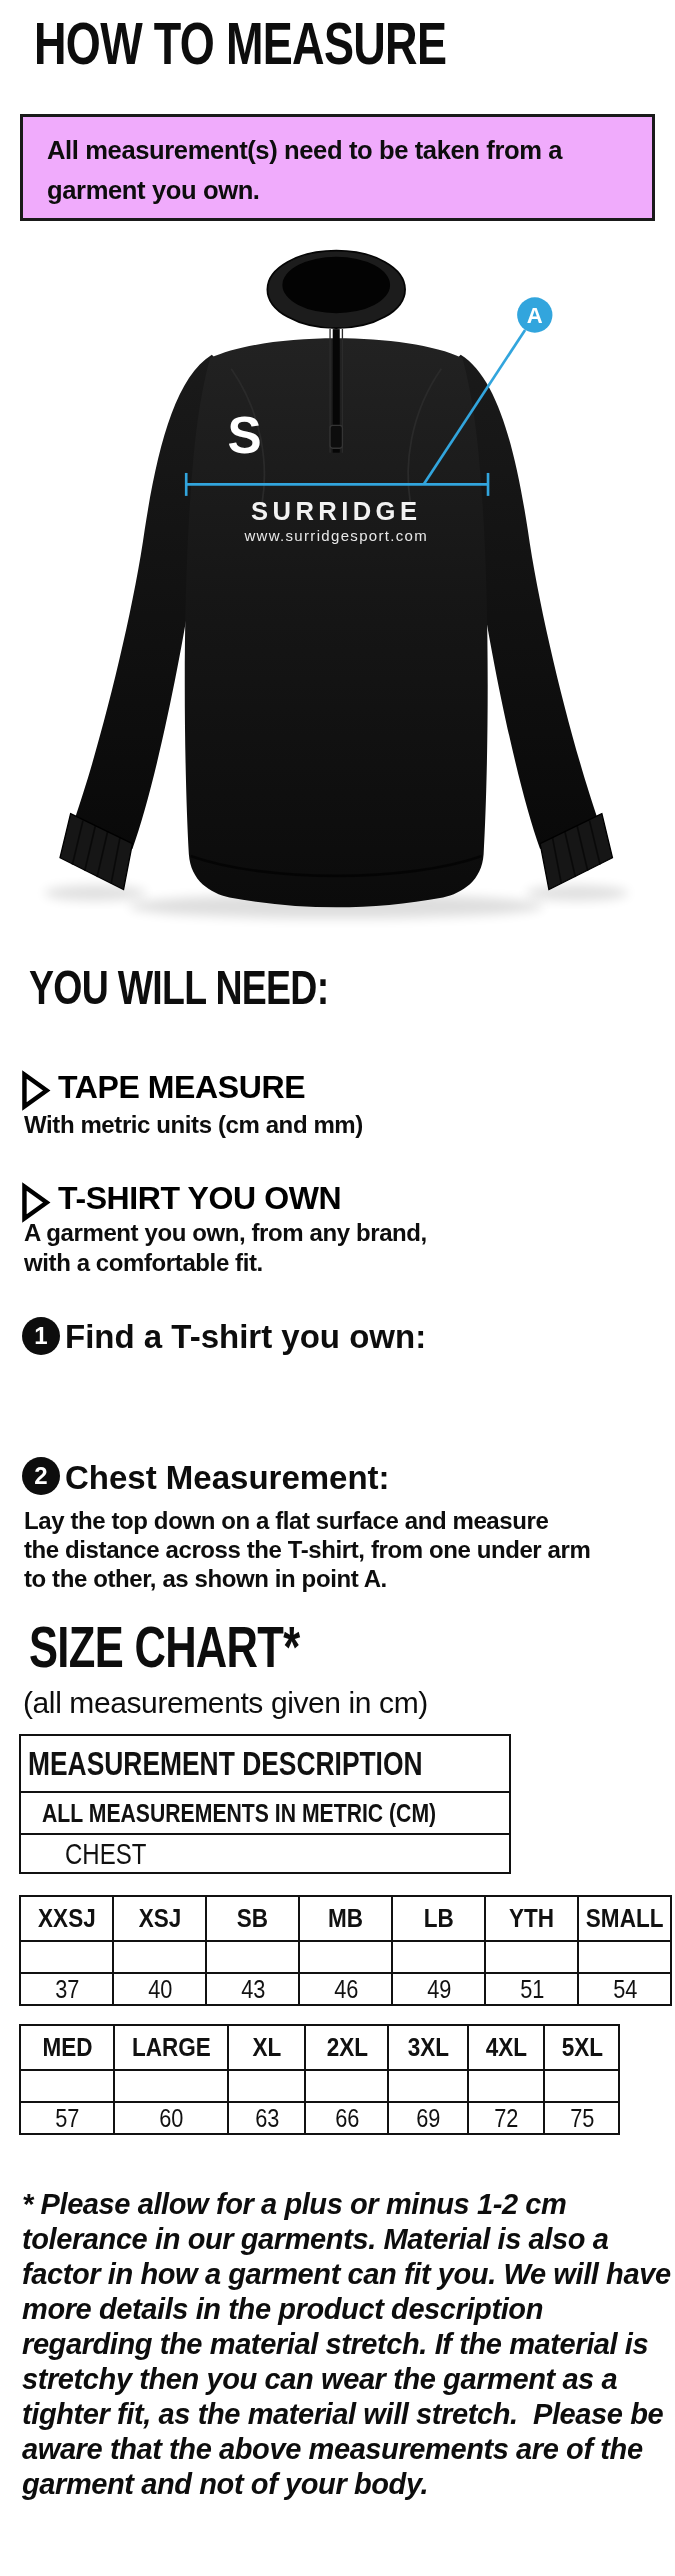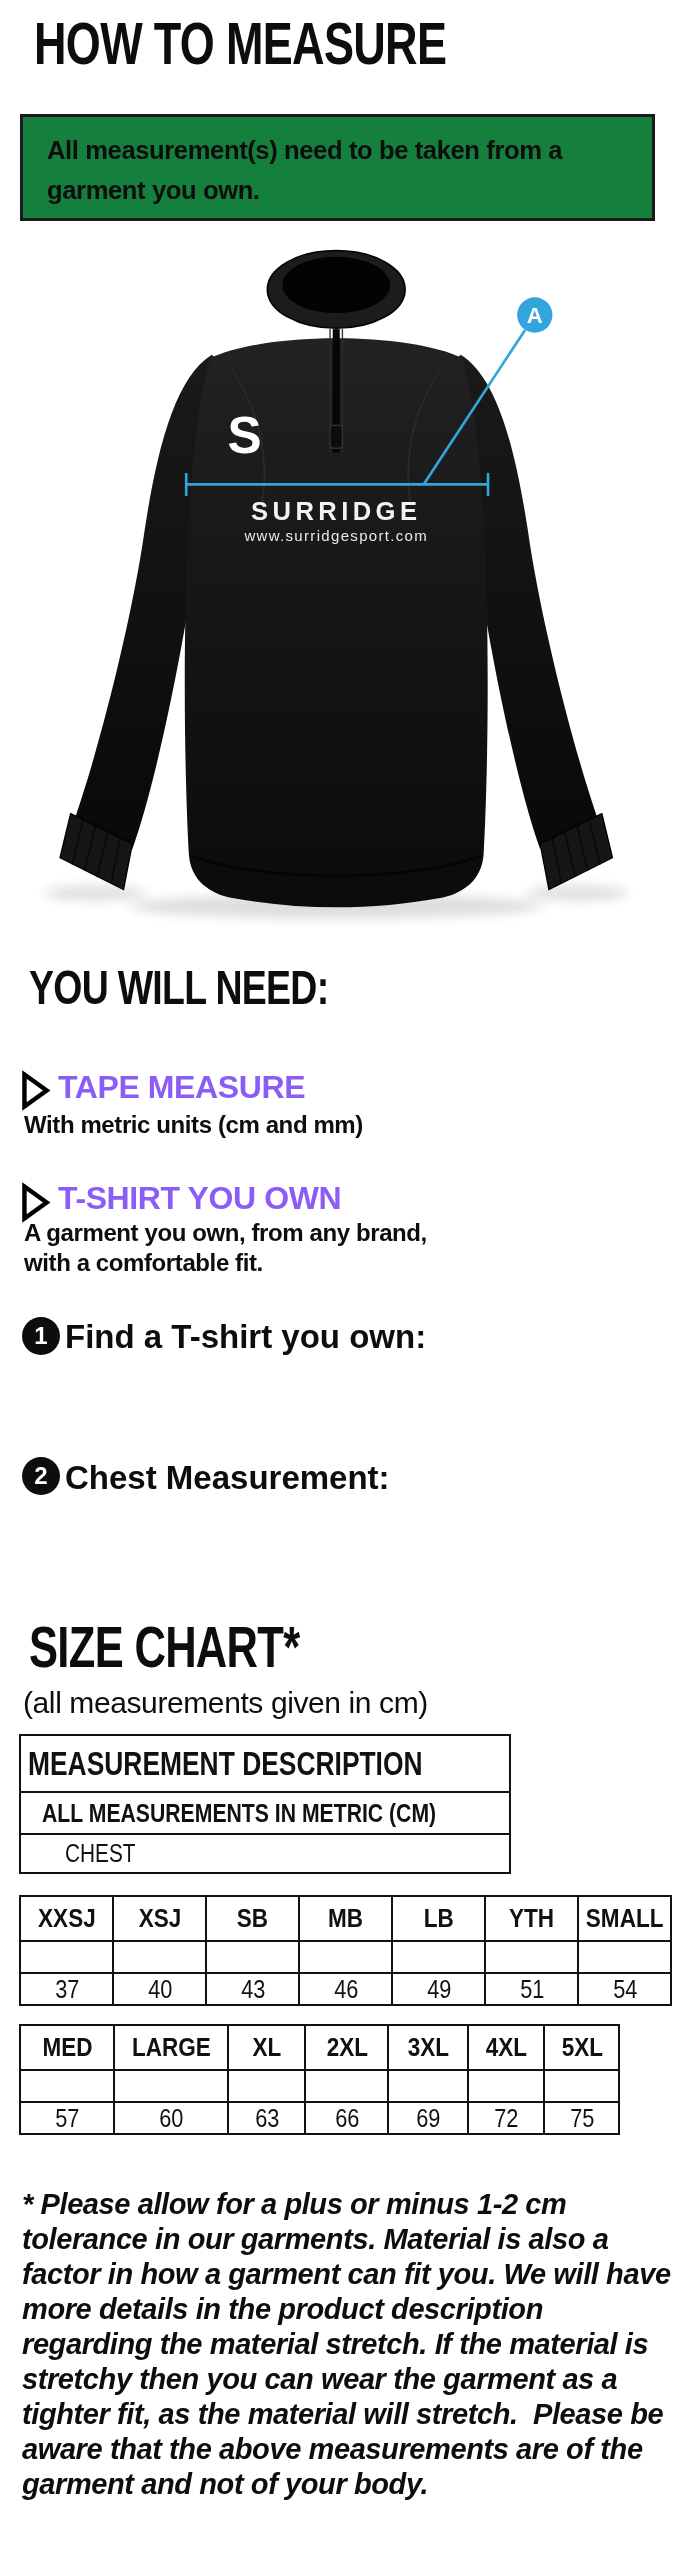--- a/index.html
+++ b/index.html
@@ -9,26 +9,26 @@
   .nosel{user-select:none;}
 
   
   .h-big{font-size:60px;font-weight:bold;letter-spacing:-0.9px;line-height:1;
          transform:scaleX(.75);transform-origin:0 0;white-space:nowrap;color:#0d0d0d;}
   .h-mid{font-size:48px;font-weight:bold;letter-spacing:-0.9px;line-height:1;
          transform:scaleX(.78);transform-origin:0 0;white-space:nowrap;color:#0d0d0d;}
 
   
   .notice-box{left:20px;top:114px;width:635px;height:107px;border:3.5px solid #1a1a1a;
-              box-sizing:border-box;background:#15803d;}
+              box-sizing:border-box;background:#f0abfc;}
   .notice-text{position:absolute;left:24px;top:13.2px;width:593px;font-size:25.6px;font-weight:bold;
                letter-spacing:-0.4px;line-height:40px;color:#0d0d0d;}
 
   
-  .item-title{font-size:32px;font-weight:bold;letter-spacing:-0.4px;line-height:1.1;white-space:nowrap;color:#8b5cf6;}
+  .item-title{font-size:32px;font-weight:bold;letter-spacing:-0.4px;line-height:1.1;white-space:nowrap;color:#000000;}
   .item-desc{font-size:24px;font-weight:bold;letter-spacing:-0.4px;line-height:30px;white-space:pre-line;color:#0d0d0d;}
 
   
   .step-badge{width:38px;height:38px;border-radius:50%;background:#0d0d0d;color:#fff;
               text-align:center;line-height:38px;font-size:24px;font-weight:bold;}
   .step-title{font-size:33px;font-weight:bold;letter-spacing:0px;line-height:1.1;white-space:nowrap;color:#0d0d0d;}
   .step-desc{font-size:24px;font-weight:bold;letter-spacing:-0.4px;line-height:29px;white-space:pre-line;color:#0d0d0d;}
   .sub-heading{font-size:30px;font-weight:normal;letter-spacing:-0.4px;color:#0d0d0d;}
 
   
@@ -134,38 +134,41 @@
   </svg>
   <div class="abs item-title" style="left:58px;top:1181px;">T-SHIRT YOU OWN</div>
   <div class="abs item-desc" style="left:24px;top:1218px;">A garment you own, from any brand,
 with a comfortable fit.</div>
 
   <div class="abs step-badge nosel" style="left:22px;top:1317px;">1</div>
   <div class="abs step-title" style="left:65px;top:1319px;">Find a T-shirt you own:</div>
 
   <div class="abs step-badge nosel" style="left:22px;top:1457px;">2</div>
   <div class="abs step-title" style="left:65px;top:1460px;">Chest Measurement:</div>
+  <div class="abs step-desc" style="left:24px;top:1506px;">Lay the top down on a flat surface and measure
+the distance across the T-shirt, from one under arm
+to the other, as shown in point A.</div>
 
   <div class="abs h-big nosel" style="left:29px;top:1618px;font-size:58px;">SIZE CHART*</div>
   <div class="abs sub-heading" style="left:23px;top:1686px;">(all measurements given in cm)</div>
 
   <table class="abs mtable" style="left:19.4px;top:1734px;">
     <tbody>
         <tr>
       <td>
         <span class="cx80">MEASUREMENT DESCRIPTION</span>
       </td>
     </tr>
     <tr>
       <td class="mr2" style="height:40px;font-size:26.5px;font-weight:bold;padding-left:21px;">
         <span class="cx80">ALL MEASUREMENTS IN METRIC (CM)</span>
       </td>
     </tr>
     <tr>
-      <td style="height:37px;font-size:26px;padding-left:44px;">
+      <td style="height:37px;font-size:30px;padding-left:44px;">
         <span class="cx80">CHEST</span>
       </td>
     </tr>
   </tbody>
     </table>
   <style>
     .mtable tr:first-child td{height:55px;font-size:33px;font-weight:bold;}
   </style>
 
   <table class="abs stable t1" style="left:19.4px;top:1895px;">

